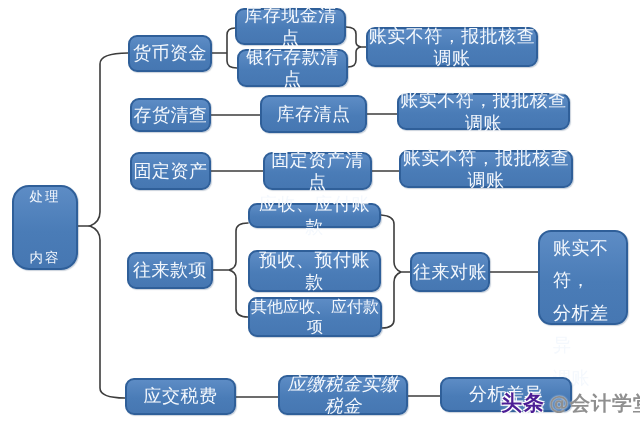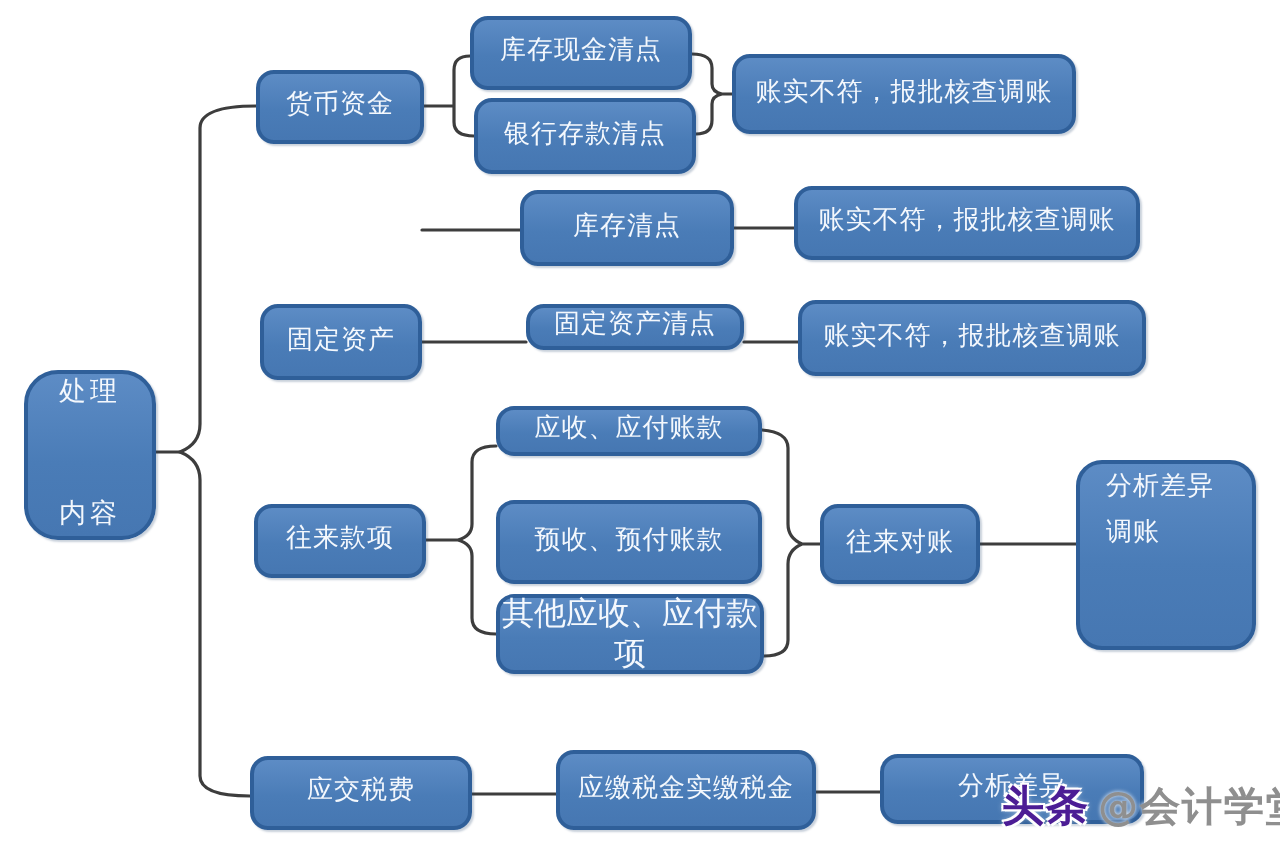--- a/index.html
+++ b/index.html
@@ -7,43 +7,43 @@
     position:relative;width:640px;height:425px;background:#ffffff;overflow:hidden;
     font-family:"DejaVu Sans","Liberation Sans",sans-serif;
   }
   #wires{position:absolute;left:0;top:0;width:640px;height:425px;z-index:1;}
   .node{
     position:absolute;z-index:2;box-sizing:border-box;
     display:flex;align-items:center;justify-content:center;text-align:center;
     color:#f4f8fd;
     background:linear-gradient(180deg,#5d8cc5 0%,#4a7cb7 55%,#4677b2 100%);
     border:2px solid #2f5f99;border-radius:9px;
-    font-size:13px;line-height:1.25;letter-spacing:.5px;
+    font-size:18px;line-height:1.25;letter-spacing:.5px;
     box-shadow:1px 1px 1px rgba(40,70,110,.25);
   }
   #n-root{left:12px;top:185px;width:66px;height:85px;border-radius:17px;font-size:13.5px;line-height:1.9;letter-spacing:2px;flex-direction:column;gap:35px;}
   #n-hb  {left:128px;top:35px;width:84px;height:37px;}
   #n-cash{left:235px;top:8px;width:111px;height:37px;}
   #n-bank{left:237px;top:49px;width:111px;height:38px;}
   #n-r1  {left:366px;top:27px;width:172px;height:40px;}
   #n-inv {left:130px;top:98px;width:81px;height:34px;}
   #n-invc{left:260px;top:95px;width:107px;height:38px;}
   #n-r2  {left:397px;top:93px;width:173px;height:37px;}
   #n-fa  {left:130px;top:152px;width:81px;height:38px;}
-  #n-fac {left:263px;top:152px;width:109px;height:23px;}
+  #n-fac {left:263px;top:152px;width:109px;height:38px;}
   #n-r3  {left:399px;top:150px;width:174px;height:38px;}
   #n-cur {left:127px;top:252px;width:86px;height:37px;}
   #n-ar  {left:248px;top:203px;width:133px;height:25px;justify-content:center;}
   #n-pre {left:248px;top:250px;width:133px;height:42px;}
   #n-oth {left:248px;top:297px;width:134px;height:40px;font-size:16px;letter-spacing:0;}
   #n-rec {left:410px;top:252px;width:80px;height:40px;}
   #n-r4  {left:538px;top:230px;width:90px;height:95px;border-radius:13px;justify-content:flex-start;text-align:left;padding-left:13px;line-height:1.8;flex-direction:column;align-items:flex-start;}
   #n-r4 span{display:block;}
   #n-tax {left:125px;top:378px;width:111px;height:37px;}
-  #n-taxc{left:278px;top:375px;width:130px;height:40px;}
+  #n-taxc{left:278px;top:375px;width:130px;height:40px;font-style:italic;}
   #n-diff{left:440px;top:377px;width:132px;height:35px;}
   #watermark{
     position:absolute;z-index:3;left:501px;top:389px;
     display:flex;align-items:baseline;gap:4px;white-space:nowrap;
   }
   #wm-bold{
     font-size:21px;font-weight:800;color:#4c1d95;letter-spacing:1px;
     text-shadow:-1px -1px 0 #fff,1px -1px 0 #fff,-1px 1px 0 #fff,1px 1px 0 #fff,0 0 3px #fff;
   }
   #wm-rest{
@@ -83,20 +83,23 @@
   <div class="node" id="n-cash">
     <span>库存现金清点</span>
   </div>
   <div class="node" id="n-bank">
     <span>银行存款清点</span>
   </div>
   <div class="node" id="n-r1">
     <span>账实不符，报批核查调账</span>
   </div>
 
+  <div class="node" id="n-inv">
+    <span>存货清查</span>
+  </div>
   <div class="node" id="n-invc">
     <span>库存清点</span>
   </div>
   <div class="node" id="n-r2">
     <span>账实不符，报批核查调账</span>
   </div>
 
   <div class="node" id="n-fa">
     <span>固定资产</span>
   </div>
@@ -116,20 +119,21 @@
   <div class="node" id="n-pre">
     <span>预收、预付账款</span>
   </div>
   <div class="node" id="n-oth">
     <span>其他应收、应付款项</span>
   </div>
   <div class="node" id="n-rec">
     <span>往来对账</span>
   </div>
   <div class="node" id="n-r4">
+    <span>账实不符，</span>
     <span>分析差异</span>
     <span>调账</span>
   </div>
 
   <div class="node" id="n-tax">
     <span>应交税费</span>
   </div>
   <div class="node" id="n-taxc">
     <span>应缴税金实缴税金</span>
   </div>

